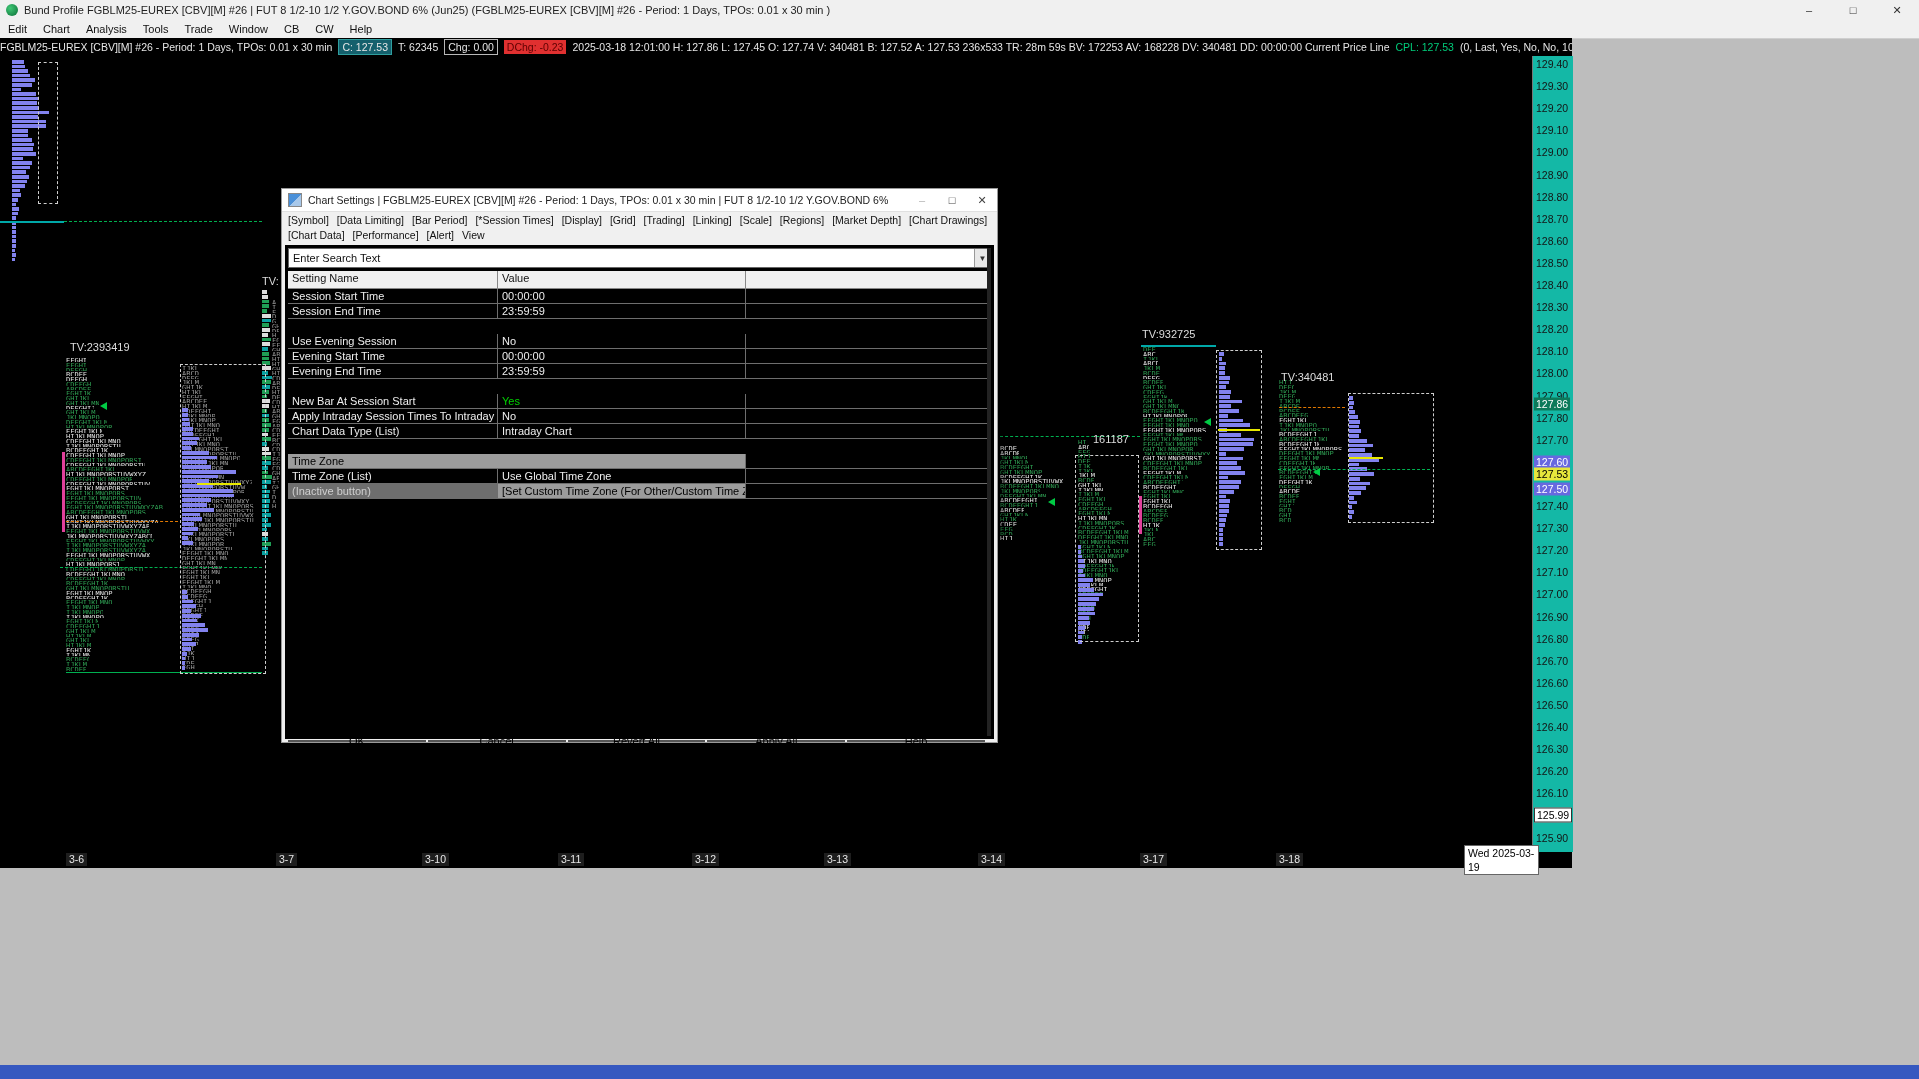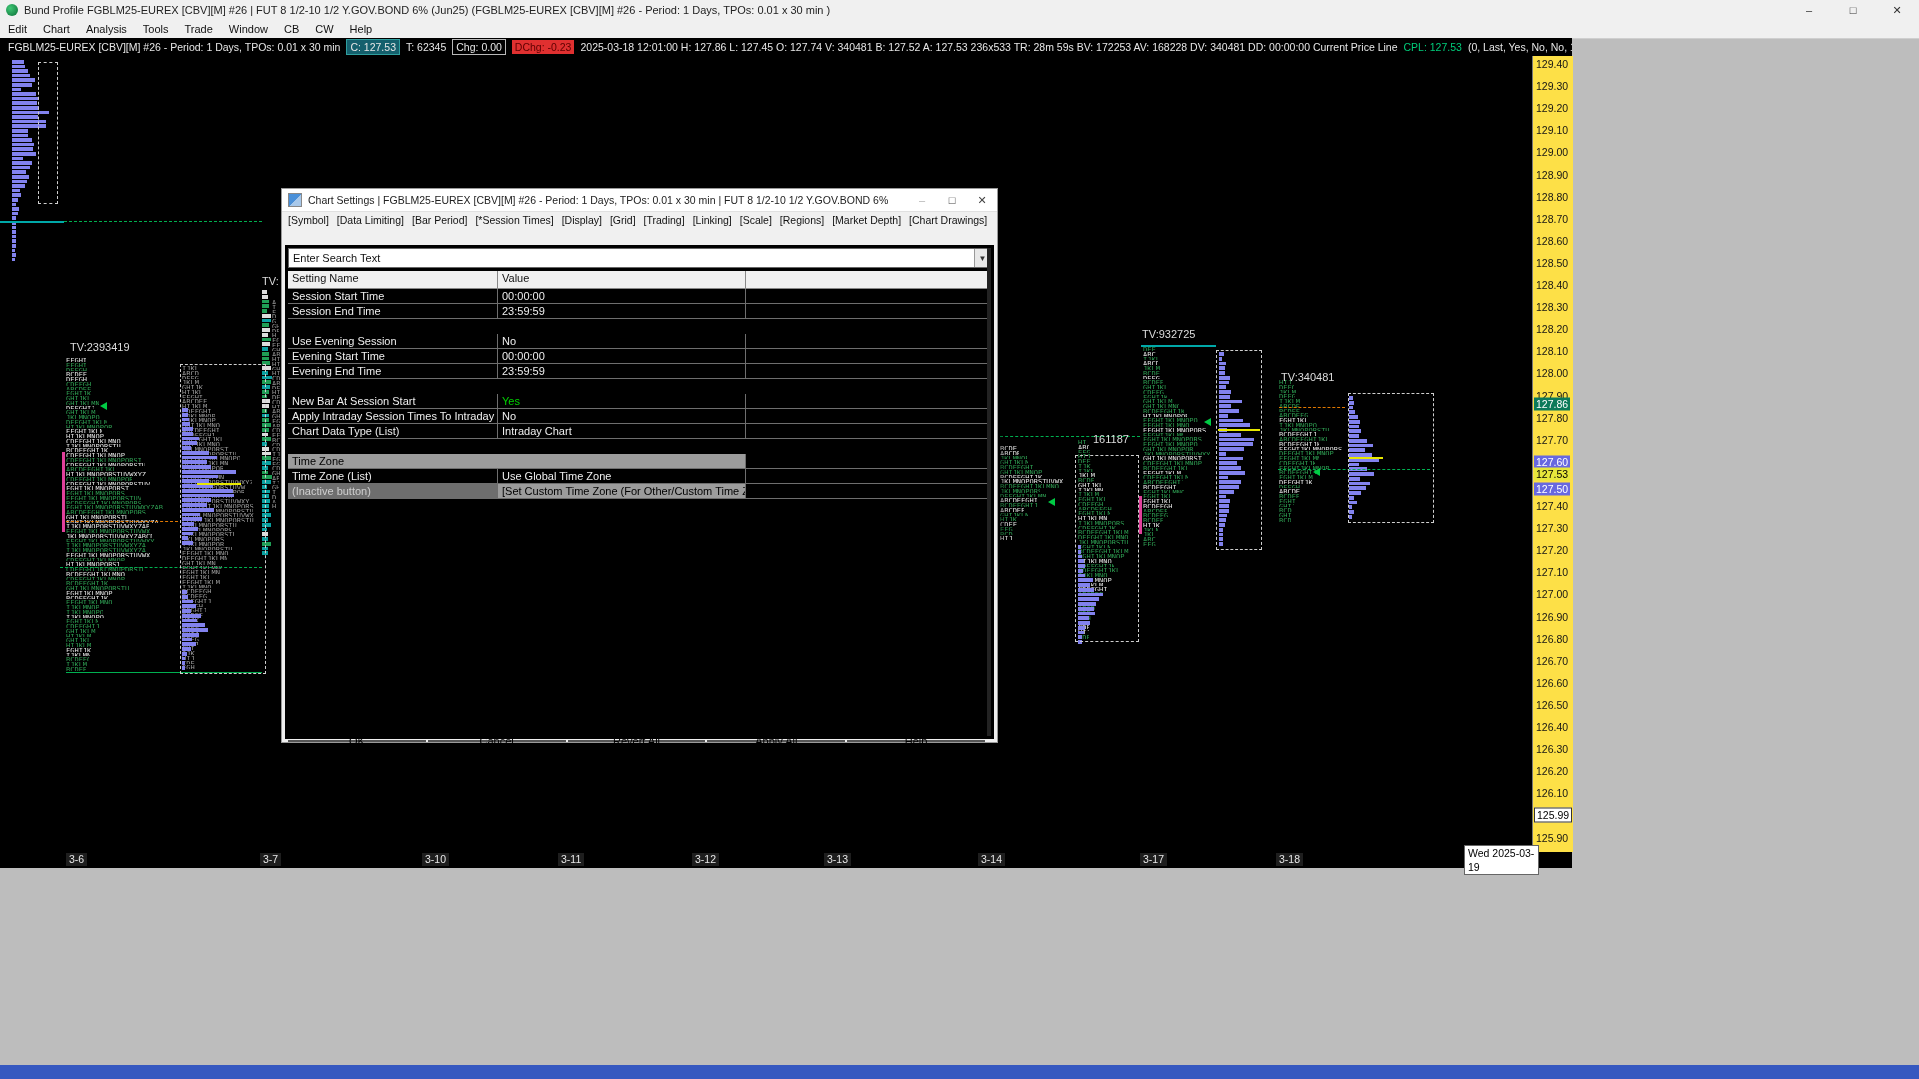--- a/index.html
+++ b/index.html
@@ -9,28 +9,28 @@
   .titlebar{position:absolute;left:0;top:0;width:100%;height:20px;background:#f0f0f0;display:flex;align-items:center;font-size:11px;color:#222;border-bottom:1px solid #d8d8d8;}
   .app-icon{width:12px;height:12px;margin:0 6px;border-radius:6px;background:radial-gradient(circle at 35% 35%,#3fc775,#0a6e36);flex:0 0 auto;}
   .title-text{white-space:nowrap;overflow:hidden;}
   .win-controls{margin-left:auto;display:flex;height:100%;}
   .win-btn{width:44px;height:100%;display:flex;align-items:center;justify-content:center;font-size:11px;color:#333;}
   .menubar{position:absolute;left:0;top:20px;width:100%;height:18px;background:#f0f0f0;display:flex;align-items:center;font-size:11px;color:#111;border-bottom:1px solid #cfcfcf;}
   .menu-item{padding:0 8px;}
 
   
   .chartwin{position:absolute;left:0;top:38px;width:1572px;height:830px;background:#000;}
-  .infobar{position:absolute;left:0;top:0;width:100%;height:18px;background:#000;color:#e6e6e6;font-size:10.5px;display:flex;align-items:center;padding-left:8px;white-space:nowrap;overflow:hidden;box-sizing:border-box;}
+  .infobar{position:absolute;left:0;top:0;width:100%;height:18px;background:#000;color:#e6e6e6;font-size:10.5px;display:flex;align-items:center;padding-left:0;white-space:nowrap;overflow:hidden;box-sizing:border-box;}
   .seg{margin-right:6px;line-height:14px;}
   .seg.teal-box{background:#15606d;border:1px solid #2f9e9e;padding:0 3px;}
   .seg.outline-box{border:1px solid #b8b8b8;padding:0 3px;}
   .seg.red-box{background:#e03030;color:#5c0000;padding:0 3px;}
   .seg.green-text{color:#00cc7a;}
   .chart{position:absolute;left:0;top:18px;width:1532px;height:796px;background:#000;overflow:hidden;}
-  .scalecol{position:absolute;left:1532px;top:18px;width:40px;height:796px;background:#fde047;border-left:1px solid #777;}
+  .scalecol{position:absolute;left:1532px;top:18px;width:40px;height:796px;background:#14b8a6;border-left:1px solid #777;}
   .sl{position:absolute;left:1px;transform:translateY(-50%);font-size:10.5px;color:#141414;line-height:13px;padding:0 2px;white-space:nowrap;}
   .sl.teal{background:#0c7a5a;color:#fff;}
   .sl.blue{background:#6868e0;color:#fff;}
   .sl.yellow{background:#e6e63c;color:#000;}
   .sl.box{background:#fff;border:1px solid #333;color:#000;}
   .dateaxis{position:absolute;left:0;top:814px;width:1532px;height:16px;background:#000;}
   .axlabel{position:absolute;top:1px;background:#1e1e1e;color:#e8e8e8;font-size:10.5px;padding:0 3px;line-height:13px;}
   .timestamp{position:absolute;left:1464px;top:814px;height:16px;display:flex;align-items:center;font-size:10.5px;z-index:3;}
   .ts-date{background:#fff;color:#000;padding:0 3px;line-height:14px;border:1px solid #666;}
   .ts-time{color:#000;margin-left:4px;}
@@ -749,21 +749,21 @@
         <div class="sl" style="top: 648.9px;">126.50</div>
         <div class="sl" style="top: 671px;">126.40</div>
         <div class="sl" style="top: 693.1px;">126.30</div>
         <div class="sl" style="top: 715.2px;">126.20</div>
         <div class="sl" style="top: 737.3px;">126.10</div>
         <div class="sl box" style="top: 759.4px;">125.99</div>
         <div class="sl" style="top: 781.5px;">125.90</div>
       </div>
     <div class="dateaxis" id="axis">
         <span class="axlabel" style="left: 66px;">3-6</span>
-        <span class="axlabel" style="left: 260px;">3-7</span>
+        <span class="axlabel" style="left: 276px;">3-7</span>
         <span class="axlabel" style="left: 422px;">3-10</span>
         <span class="axlabel" style="left: 558px;">3-11</span>
         <span class="axlabel" style="left: 692px;">3-12</span>
         <span class="axlabel" style="left: 824px;">3-13</span>
         <span class="axlabel" style="left: 978px;">3-14</span>
         <span class="axlabel" style="left: 1140px;">3-17</span>
         <span class="axlabel" style="left: 1276px;">3-18</span>
       </div>
     <div class="timestamp">
       <span class="ts-date">Wed 2025-03-19</span>
@@ -773,20 +773,21 @@
 
   <div class="dialog">
     <div class="dlg-title">
       <div class="dlg-icon"></div>
       <span class="dlg-title-text">Chart Settings | FGBLM25-EUREX [CBV][M] #26 - Period: 1 Days, TPOs: 0.01 x 30 min   | FUT 8 1/2-10 1/2 Y.GOV.BOND 6%</span>
       <div class="dlg-ctl dim">–</div>
       <div class="dlg-ctl">□</div>
       <div class="dlg-ctl">✕</div>
     </div>
     <div class="dlg-tabs" id="tabs1"><span class="dlg-tab">[Symbol]</span><span class="dlg-tab">[Data Limiting]</span><span class="dlg-tab">[Bar Period]</span><span class="dlg-tab">[*Session Times]</span><span class="dlg-tab">[Display]</span><span class="dlg-tab">[Grid]</span><span class="dlg-tab">[Trading]</span><span class="dlg-tab">[Linking]</span><span class="dlg-tab">[Scale]</span><span class="dlg-tab">[Regions]</span><span class="dlg-tab">[Market Depth]</span><span class="dlg-tab">[Chart Drawings]</span></div>
+    <div class="dlg-tabs" id="tabs2"><span class="dlg-tab">[Chart Data]</span><span class="dlg-tab">[Performance]</span><span class="dlg-tab">[Alert]</span><span class="dlg-tab">View</span></div>
     <div class="dlg-body">
       <div class="search">
         <input class="search-input" value="Enter Search Text" style="">
         <div class="arrow">▼</div>
       </div>
       <div class="tbl-header">
         <div class="col-name">Setting Name</div>
         <div class="col-value">Value</div>
         <div class="col-rest"></div>
       </div>

